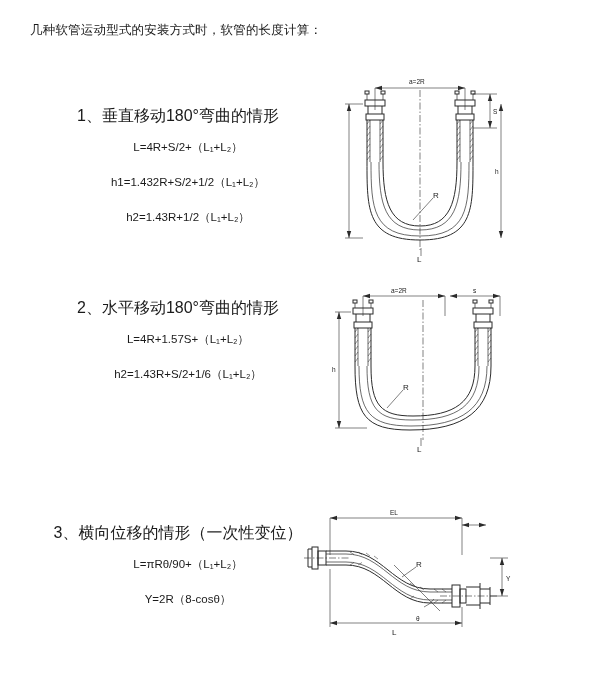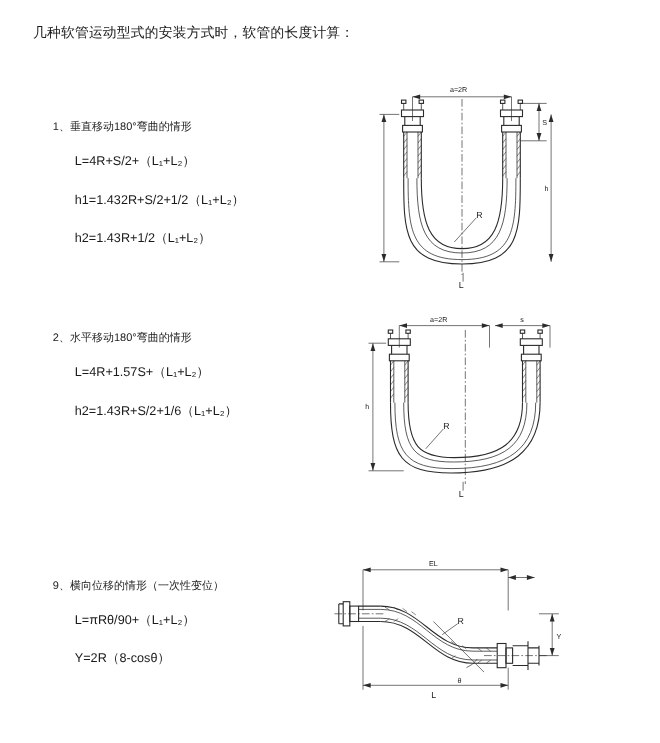--- a/index.html
+++ b/index.html
@@ -12,20 +12,21 @@
     background: #ffffff;
     font-family: "Liberation Sans", sans-serif;
     color: #1a1a1a;
     position: relative;
     overflow: hidden;
   }
   .page {
     position: relative;
     width: 600px;
     height: 675px;
+    text-align: center;
   }
   .heading {
     position: absolute;
     left: 30px;
     top: 22px;
     font-size: 12.5px;
     letter-spacing: 0.2px;
     white-space: nowrap;
   }
   .section {
@@ -37,21 +38,21 @@
   .sec2 { top: 300px; }
   .sec3 { top: 525px; }
 
   .text-col {
     position: absolute;
     left: 48px;
     top: 0;
     width: 260px;
   }
   .sec-title {
-    font-size: 10px;
+    font-size: 16px;
     line-height: 16px;
     white-space: nowrap;
   }
   .formula {
     font-size: 11.5px;
     line-height: 23px;
     padding-left: 20px;
     white-space: nowrap;
     margin-top: 12px;
   }
@@ -290,21 +291,21 @@
         <text class="lbl8" x="98" y="110">R</text>
 
         <text class="lbl8" x="112" y="172">L</text>
         <line class="dim" x1="116" y1="158" x2="116" y2="166"></line>
       </svg>
     </div>
   </div>
 
   <div class="section sec3">
     <div class="text-col">
-      <div class="sec-title">9、横向位移的情形（一次性变位）</div>
+      <div class="sec-title">3、横向位移的情形（一次性变位）</div>
       <div class="formula">L=πRθ/90+（L₁+L₂）</div>
       <div class="formula">Y=2R（8-cosθ）</div>
     </div>
 
     <div class="fig fig3">
       <svg width="245" height="140" viewBox="0 0 245 140">
 
         <line class="dim" x1="40" y1="15" x2="172" y2="15"></line>
         <path class="fillk" d="M40 15 l7 -2.2 v4.4 z"></path>
         <path class="fillk" d="M172 15 l-7 -2.2 v4.4 z"></path>

